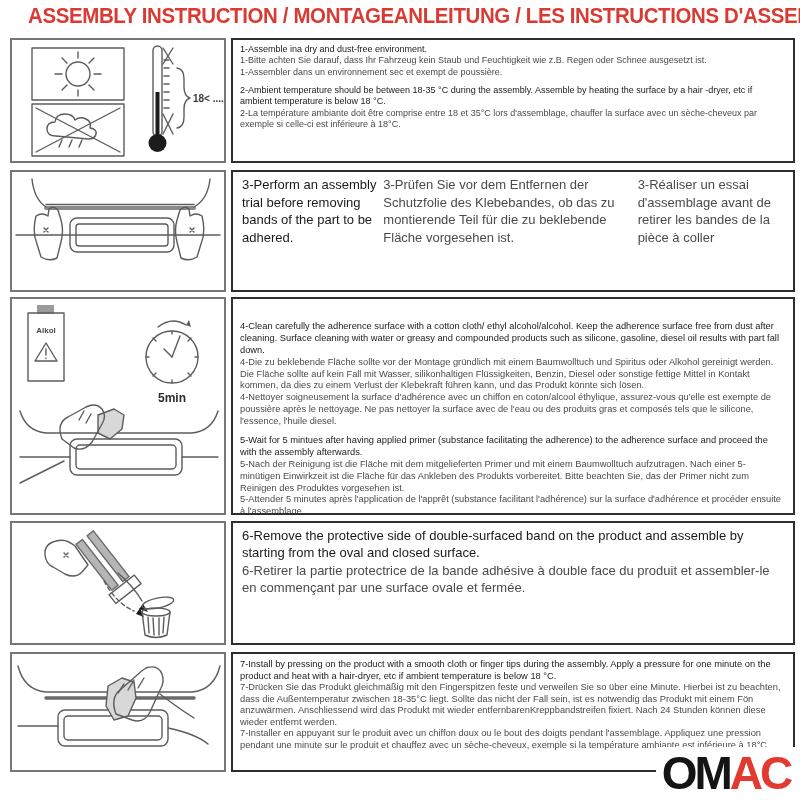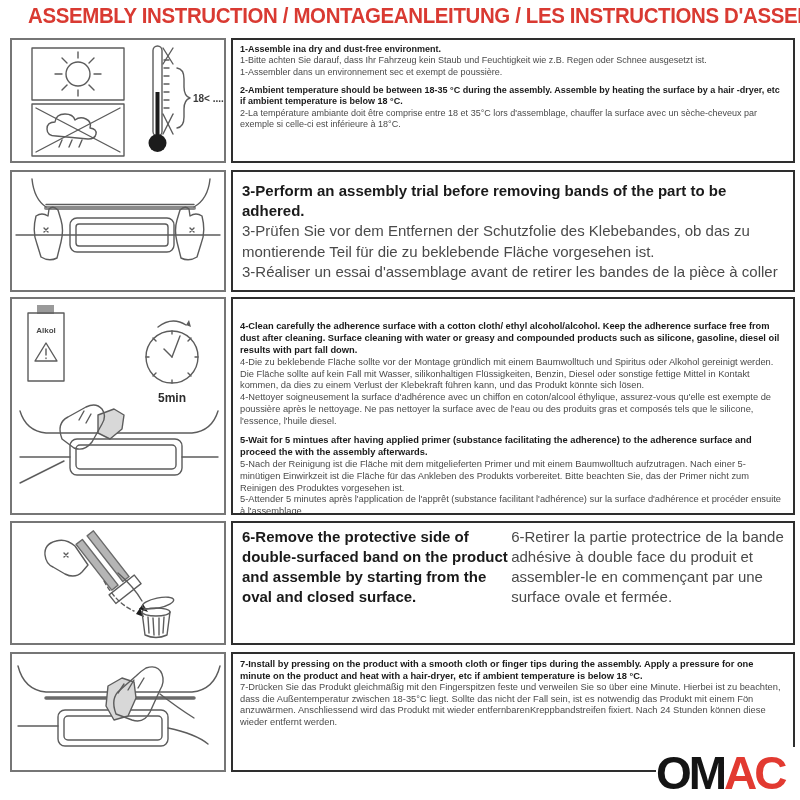--- a/index.html
+++ b/index.html
@@ -11,29 +11,29 @@
   .r2{top:170px;height:122px;}
   .r3{top:297px;height:218px;}
   .r4{top:521px;height:124px;}
   .r5{top:652px;height:120px;}
   .illu{position:absolute;left:10px;top:0;width:216px;height:100%;border:2px solid #767676;
         background:#fff;box-sizing:border-box;}
   .illu svg{display:block;width:100%;height:100%;}
   .tbox{position:absolute;left:231px;top:0;width:564px;height:100%;border:2px solid #2e2e2e;
         background:#fff;box-sizing:border-box;padding:4px 8px 3px 7px;color:#4a4a4a;overflow:hidden;}
   .tbox p{margin:0;}
-  .tbox p.b{font-weight:700;color:#1a1a1a;}
+  .tbox p.b{font-weight:400;color:#1a1a1a;}
   .tbox p.gap{margin-top:7px;}
   .r1 .tbox{font-size:9px;line-height:1.26;}
-  .r2 .tbox{font-size:15px;line-height:1.36;display:flex;flex-direction:column;justify-content:center;padding-left:9px;}
+  .r2 .tbox{font-size:13px;line-height:1.36;display:flex;flex-direction:row;justify-content:center;padding-left:9px;}
   .r3 .tbox{font-size:9.3px;line-height:1.28;padding-top:22px;}
-  .r4 .tbox{font-size:15px;line-height:1.34;display:flex;flex-direction:row;padding-left:9px;}
+  .r4 .tbox{font-size:13px;line-height:1.34;display:flex;flex-direction:column;padding-left:9px;}
   .r5 .tbox{font-size:9.3px;line-height:1.24;padding-top:5px;}
   .logo{position:absolute;left:656px;top:747px;width:142px;height:52px;background:#fff;
-        display:flex;align-items:center;justify-content:flex-start;
+        display:flex;align-items:center;justify-content:center;
         font-weight:700;font-size:46px;letter-spacing:-3px;line-height:1;padding-right:2px;box-sizing:border-box;}
   .logo .lb{color:#141414;}
   .logo .lr{color:#e23a31;}
 </style>
 </head>
 <body>
 
 <div class="page">
 
   <div class="title">ASSEMBLY INSTRUCTION / MONTAGEANLEITUNG / LES INSTRUCTIONS D'ASSEMBLAGE</div>
@@ -234,20 +234,21 @@
             <path d="M134,14 q12,-4 16,6 q3,8 -2,16 l-10,22 q-6,12 -18,8 l-16,-6 q-6,-16 4,-24 l16,-14 q5,-5 10,-8 z"></path>
             <path d="M112,30 l-6,9 m16,-13 l-6,10 m16,-12 l-6,10"></path>
             <path d="M148,40 q18,14 34,24"></path>
           </g>
         </g>
       </svg>
     </div>
     <div class="tbox">
         <p class="b">7-Install by pressing on the product with a smooth cloth or finger tips during the assembly. Apply a pressure for one minute on the product and heat with a hair-dryer, etc if ambient temperature is below 18 °C.</p>
         <p>7-Drücken Sie das Produkt gleichmäßig mit den Fingerspitzen feste und verweilen Sie so über eine Minute. Hierbei ist zu beachten, dass die Außentemperatur zwischen 18-35°C liegt. Sollte das nicht der Fall sein, ist es notwendig das Produkt mit einem Fön anzuwärmen. Anschliessend wird das Produkt mit wieder entfernbarenKreppbandstreifen fixiert. Nach 24 Stunden können diese wieder entfernt werden.</p>
+        <p>7-Installer en appuyant sur le produit avec un chiffon doux ou le bout des doigts pendant l'assemblage. Appliquez une pression pendant une minute sur le produit et chauffez avec un sèche-cheveux, exemple si la température ambiante est inférieure à 18°C</p>
       </div>
   </section>
 
   <div class="logo">
     <span class="lb">OM</span>
       <span class="lr">AC</span>
   </div>
 
 </div>
 

